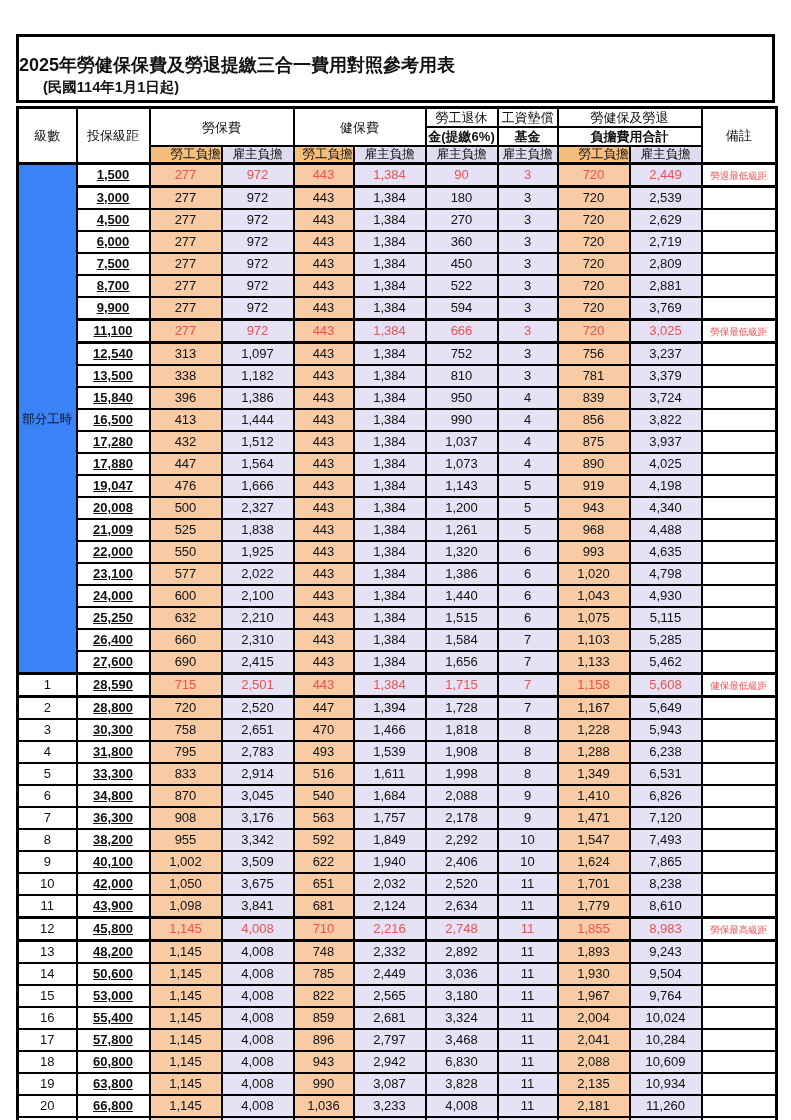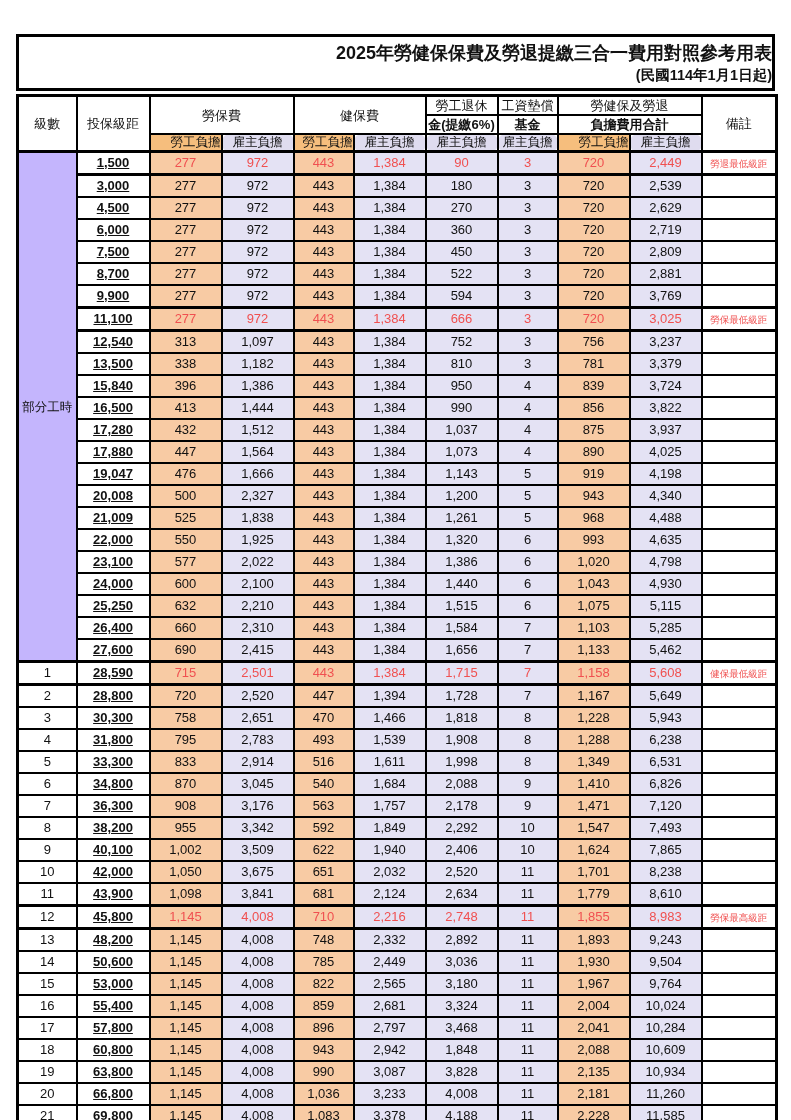--- a/index.html
+++ b/index.html
@@ -1,37 +1,37 @@
 <!DOCTYPE html>
 <html style="--emp-bg: #F8CBA4; --er-bg: #E4E2F4; --emp-h: #F6BE7D; --er-h: #DFDCEF; --hl: #F05050;"><head>
 <meta charset="utf-8">
 <style>
   html,body{margin:0;padding:0;background:#fff;}
   body{width:791px;height:1120px;position:relative;
        font-family:"Liberation Sans","DejaVu Sans",sans-serif;color:#111;}
   .sheet{position:absolute;left:16px;top:34px;width:759px;}
-  .title-box{box-sizing:border-box;border:3px solid #000;text-align:right;
-             padding:4px 0 3px;margin-bottom:3px;}
+  .title-box{box-sizing:border-box;border:3px solid #000;text-align:left;
+             padding:16px 0 3px;margin-bottom:3px;}
   .title{font-size:18px;font-weight:bold;line-height:24px;}
-  .subtitle{font-size:14.5px;font-weight:bold;line-height:20px;}
+  .subtitle{font-size:14.5px;font-weight:bold;line-height:20px;margin-left:24px;}
   table{border-collapse:collapse;table-layout:fixed;width:759px;border:3px solid #000;}
   th,td{border:2px solid #000;text-align:center;vertical-align:middle;
         padding:0;overflow:hidden;white-space:nowrap;font-weight:normal;}
   thead th{font-size:13px;line-height:15px;background:#fff;}
   tr.h1 th{height:17px;}
   tr.h2 th{height:17px;font-weight:bold;}
   tr.h3 th{height:15px;font-size:12.5px;}
   .emp-h{background:var(--emp-h,#F6BE7D);text-align:right;}
   .er-h{background:var(--er-h,#DFDCEF);border-radius:8px;}
   tbody td,tbody th{height:20px;font-size:13px;line-height:20px;}
   td.emp{background:var(--emp-bg,#F8CBA4);}
   td.er{background:var(--er-bg,#E4E2F4);}
   td.bracket{font-weight:bold;font-size:13px;text-decoration:underline;}
   td.level{font-size:13px;}
-  th.parttime{font-size:12.5px;background:#c4b5fd;font-weight:normal;}
+  th.parttime{font-size:12.5px;background:#3b82f6;font-weight:normal;}
   td.note{font-size:9.5px;color:var(--hl,#F05050);line-height:11px;white-space:normal;margin-left:28px;}
   tr.hl td.val{color:var(--hl,#F05050);}
   tr.hl td,tr.hl th{border-top-width:3px;border-bottom-width:3px;}
 </style>
 </head>
 <body>
 
 <div class="sheet">
   <div class="title-box">
     <div class="title">2025年勞健保保費及勞退提繳三合一費用對照參考用表</div>
@@ -578,21 +578,21 @@
           <td class="er val">10,284</td>
           <td class="note"></td>
         </tr>
         <tr>
           <td class="level">18</td>
           <td class="bracket">60,800</td>
           <td class="emp val">1,145</td>
           <td class="er val">4,008</td>
           <td class="emp val">943</td>
           <td class="er val">2,942</td>
-          <td class="er val">1,848</td>
+          <td class="er val">6,830</td>
           <td class="er val">11</td>
           <td class="emp val">2,088</td>
           <td class="er val">10,609</td>
           <td class="note"></td>
         </tr>
         <tr>
           <td class="level">19</td>
           <td class="bracket">63,800</td>
           <td class="emp val">1,145</td>
           <td class="er val">4,008</td>

